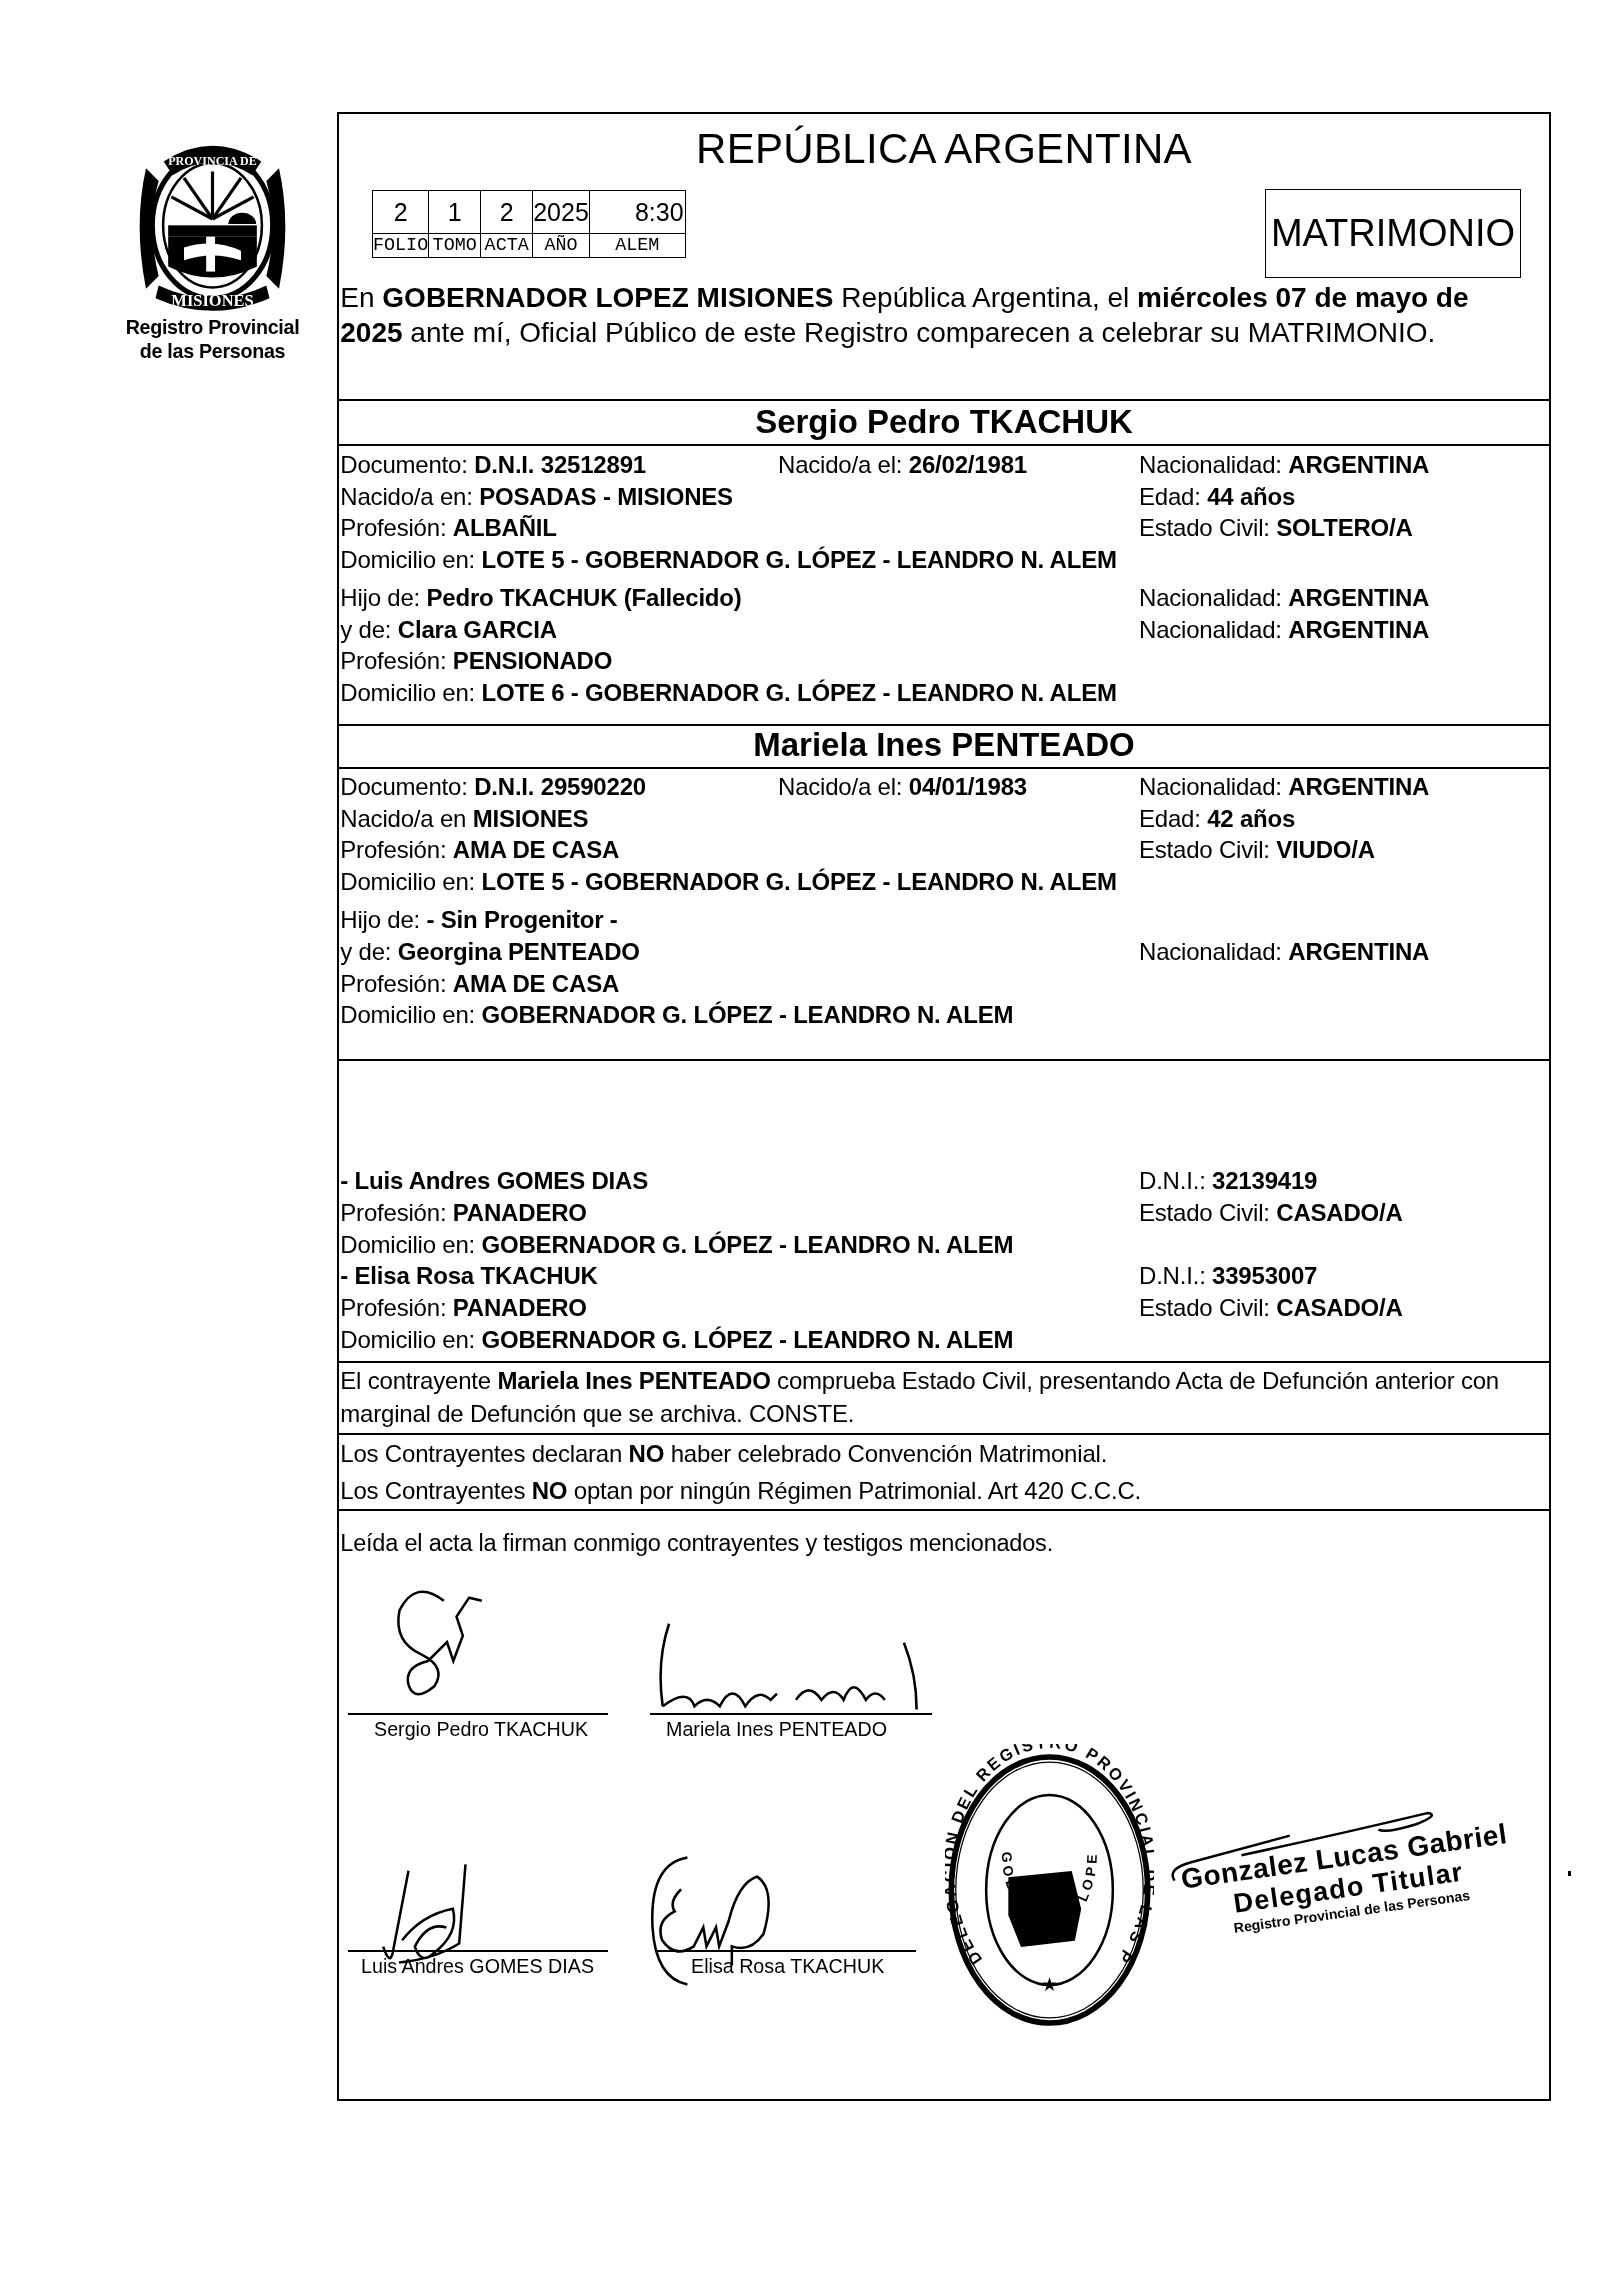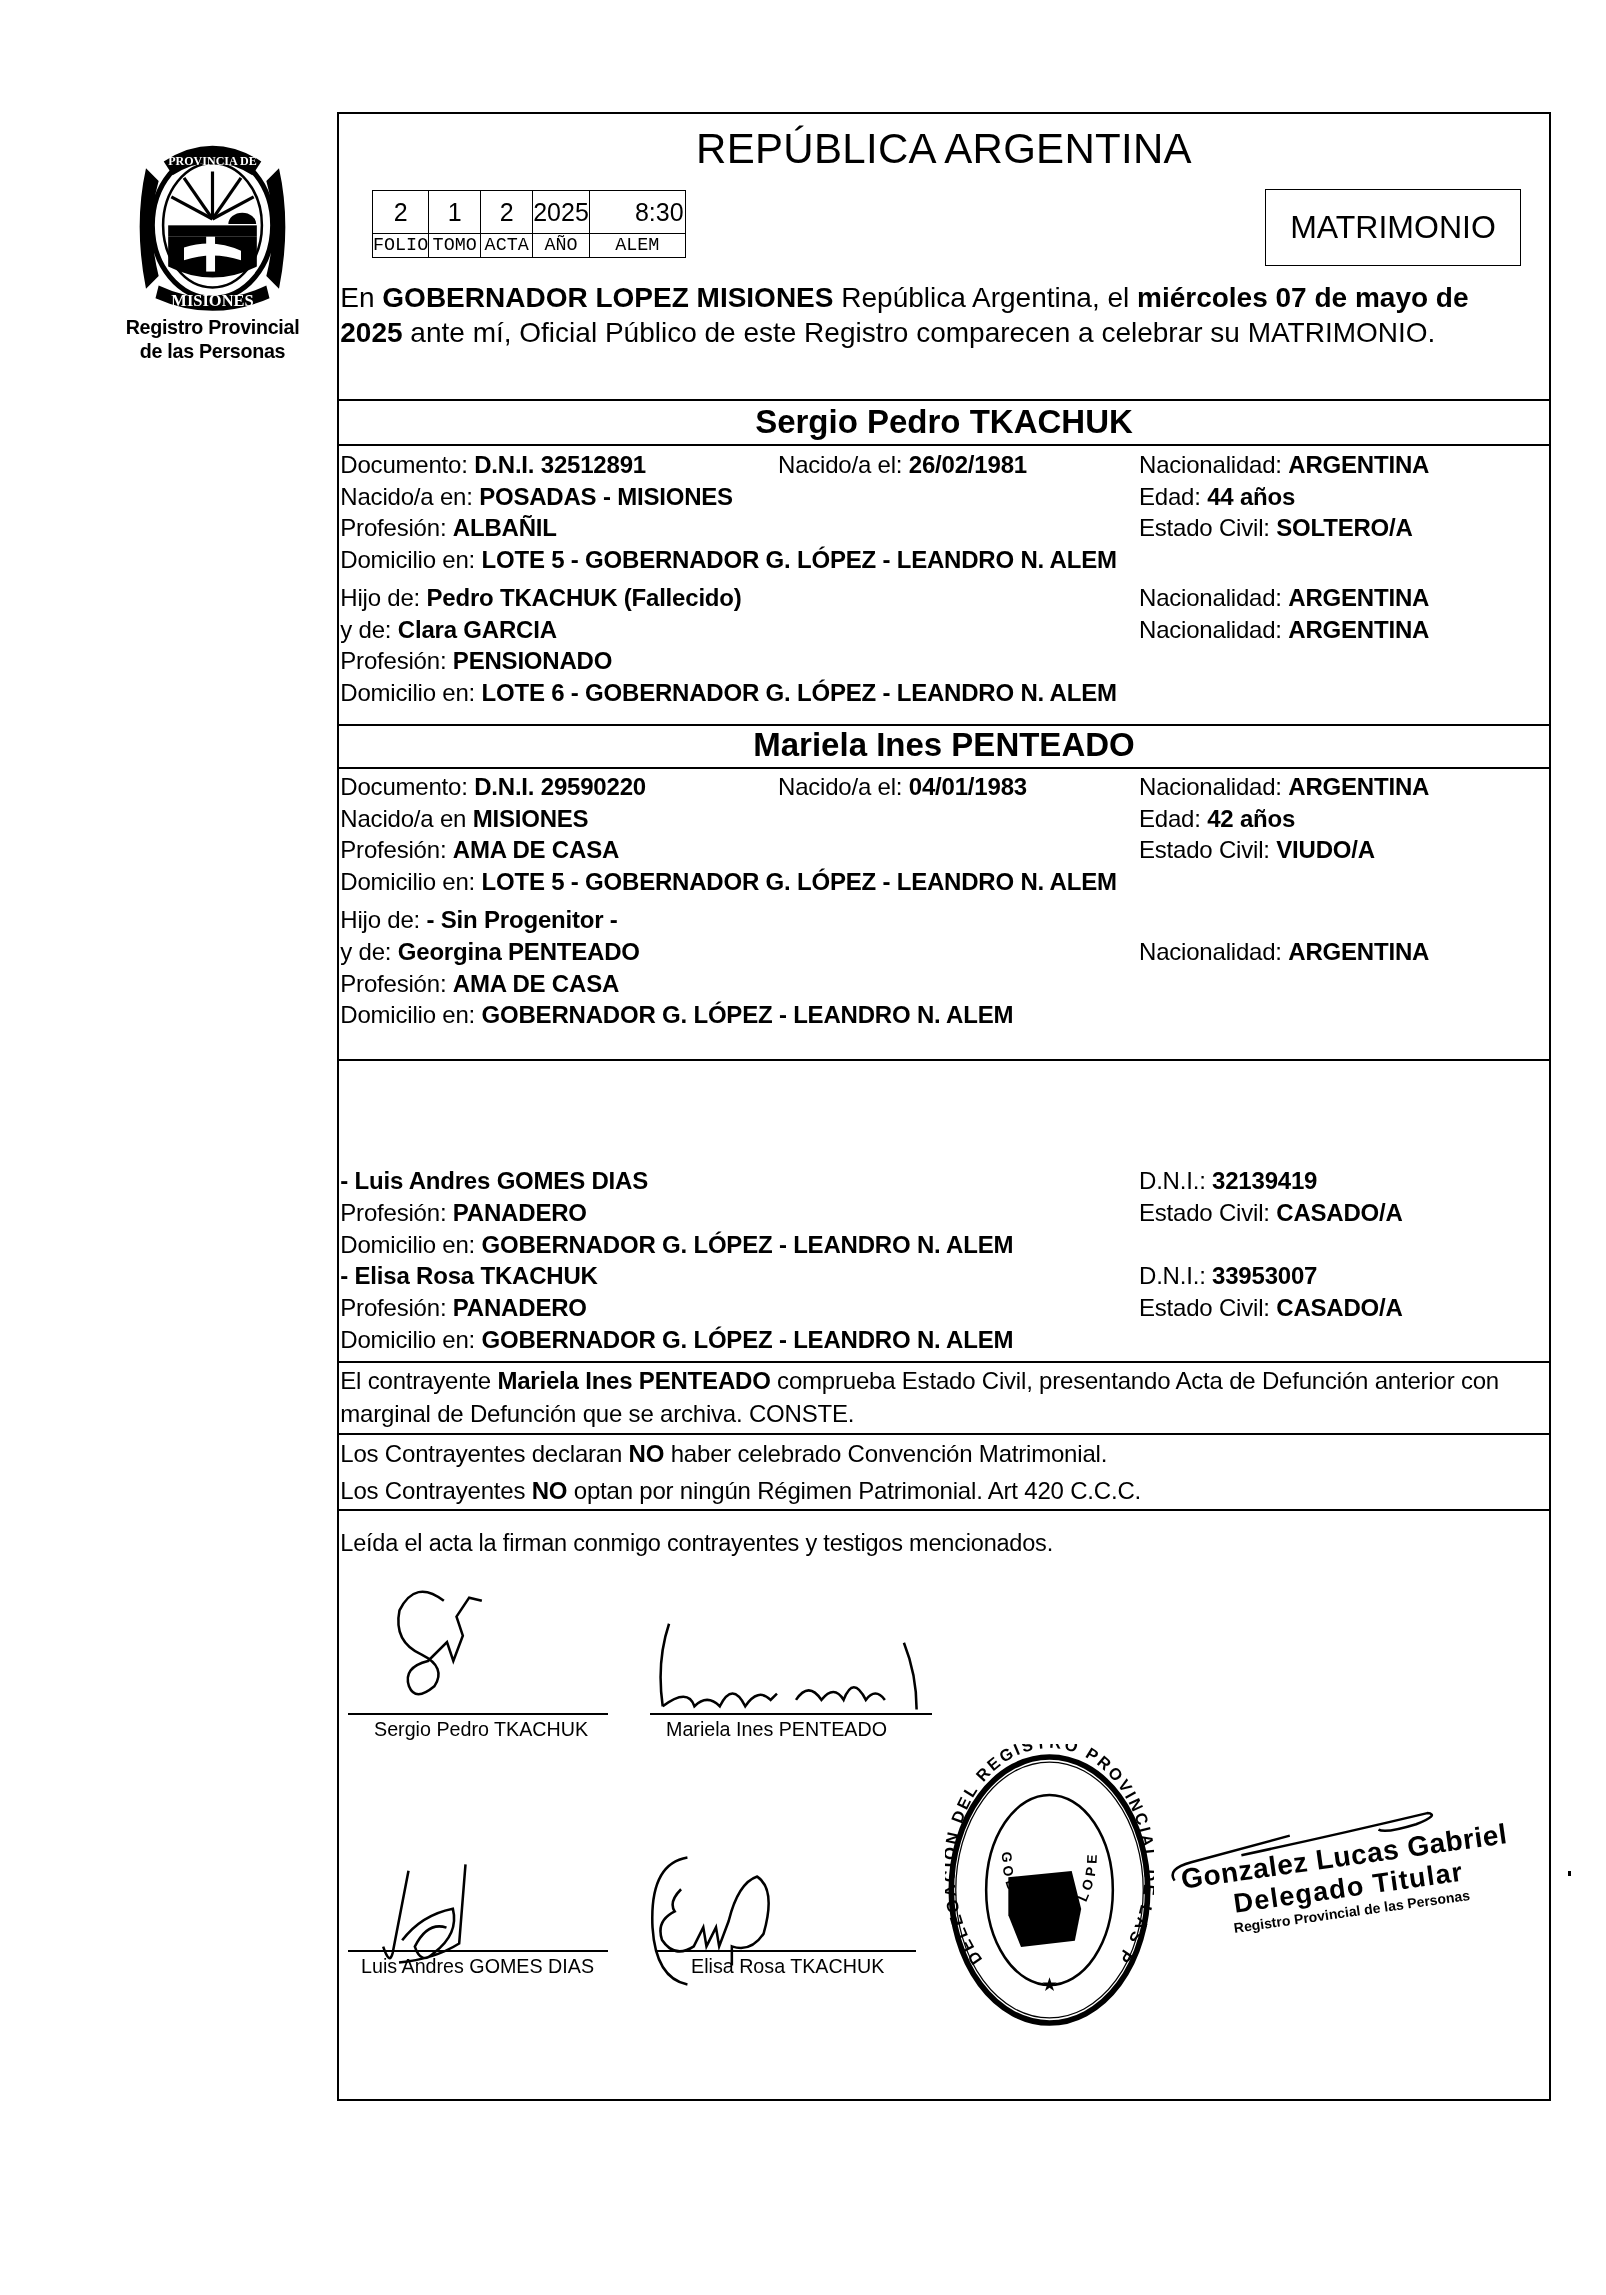--- a/index.html
+++ b/index.html
@@ -16,21 +16,21 @@
 
   .title { position:absolute; left:0; right:0; top:11.4px; text-align:center; font-size:42px; letter-spacing:0.3px; }
 
   .meta-table { position:absolute; left:33px; top:76px; border-collapse:collapse; }
   .meta-table td { border:1.9px solid #000; text-align:center; padding:0; }
   .meta-table .val td { height:42px; font-size:25px; }
   .meta-table .lbl td { height:23px; font-size:18.4px;font-family:Liberation Mono, monospace; }
   .meta-table td.c1 { width:51px; } .meta-table td.c2 { width:51px; } .meta-table td.c3 { width:51px; }
   .meta-table td.c4 { width:51px; } .meta-table td.c5 { width:51px;padding-left:44px; }
 
-  .type-box { position:absolute; right:28px; top:75px; width:256px; height:77px; border:1.9px solid #000; box-sizing:border-box; display:flex; align-items:center; justify-content:center; font-size:32px; }
+  .type-box { position:absolute; right:28px; top:75px; width:256px; height:89px; border:1.9px solid #000; box-sizing:border-box; display:flex; align-items:center; justify-content:center; font-size:38px; }
 
   .intro { position:absolute; left:0; right:0; top:166px; font-size:28px; line-height:35px; padding-left:1.3px; white-space:nowrap; }
 
   .hline { position:absolute; left:0; right:0; border-top:2.5px solid #000; }
 
   .name-head { position:absolute; left:0; right:0; text-align:center; font-weight:bold; font-size:33px; line-height:38px; }
 
   .row { position:absolute; left:1.3px; font-size:24px; line-height:32px; white-space:nowrap; letter-spacing:-0.2px; }
   .col2 { position:absolute; left:439px; font-size:24px; line-height:32px; white-space:nowrap; letter-spacing:-0.2px; }
   .col3 { position:absolute; left:800px; font-size:24px; line-height:32px; white-space:nowrap; letter-spacing:-0.2px; }

